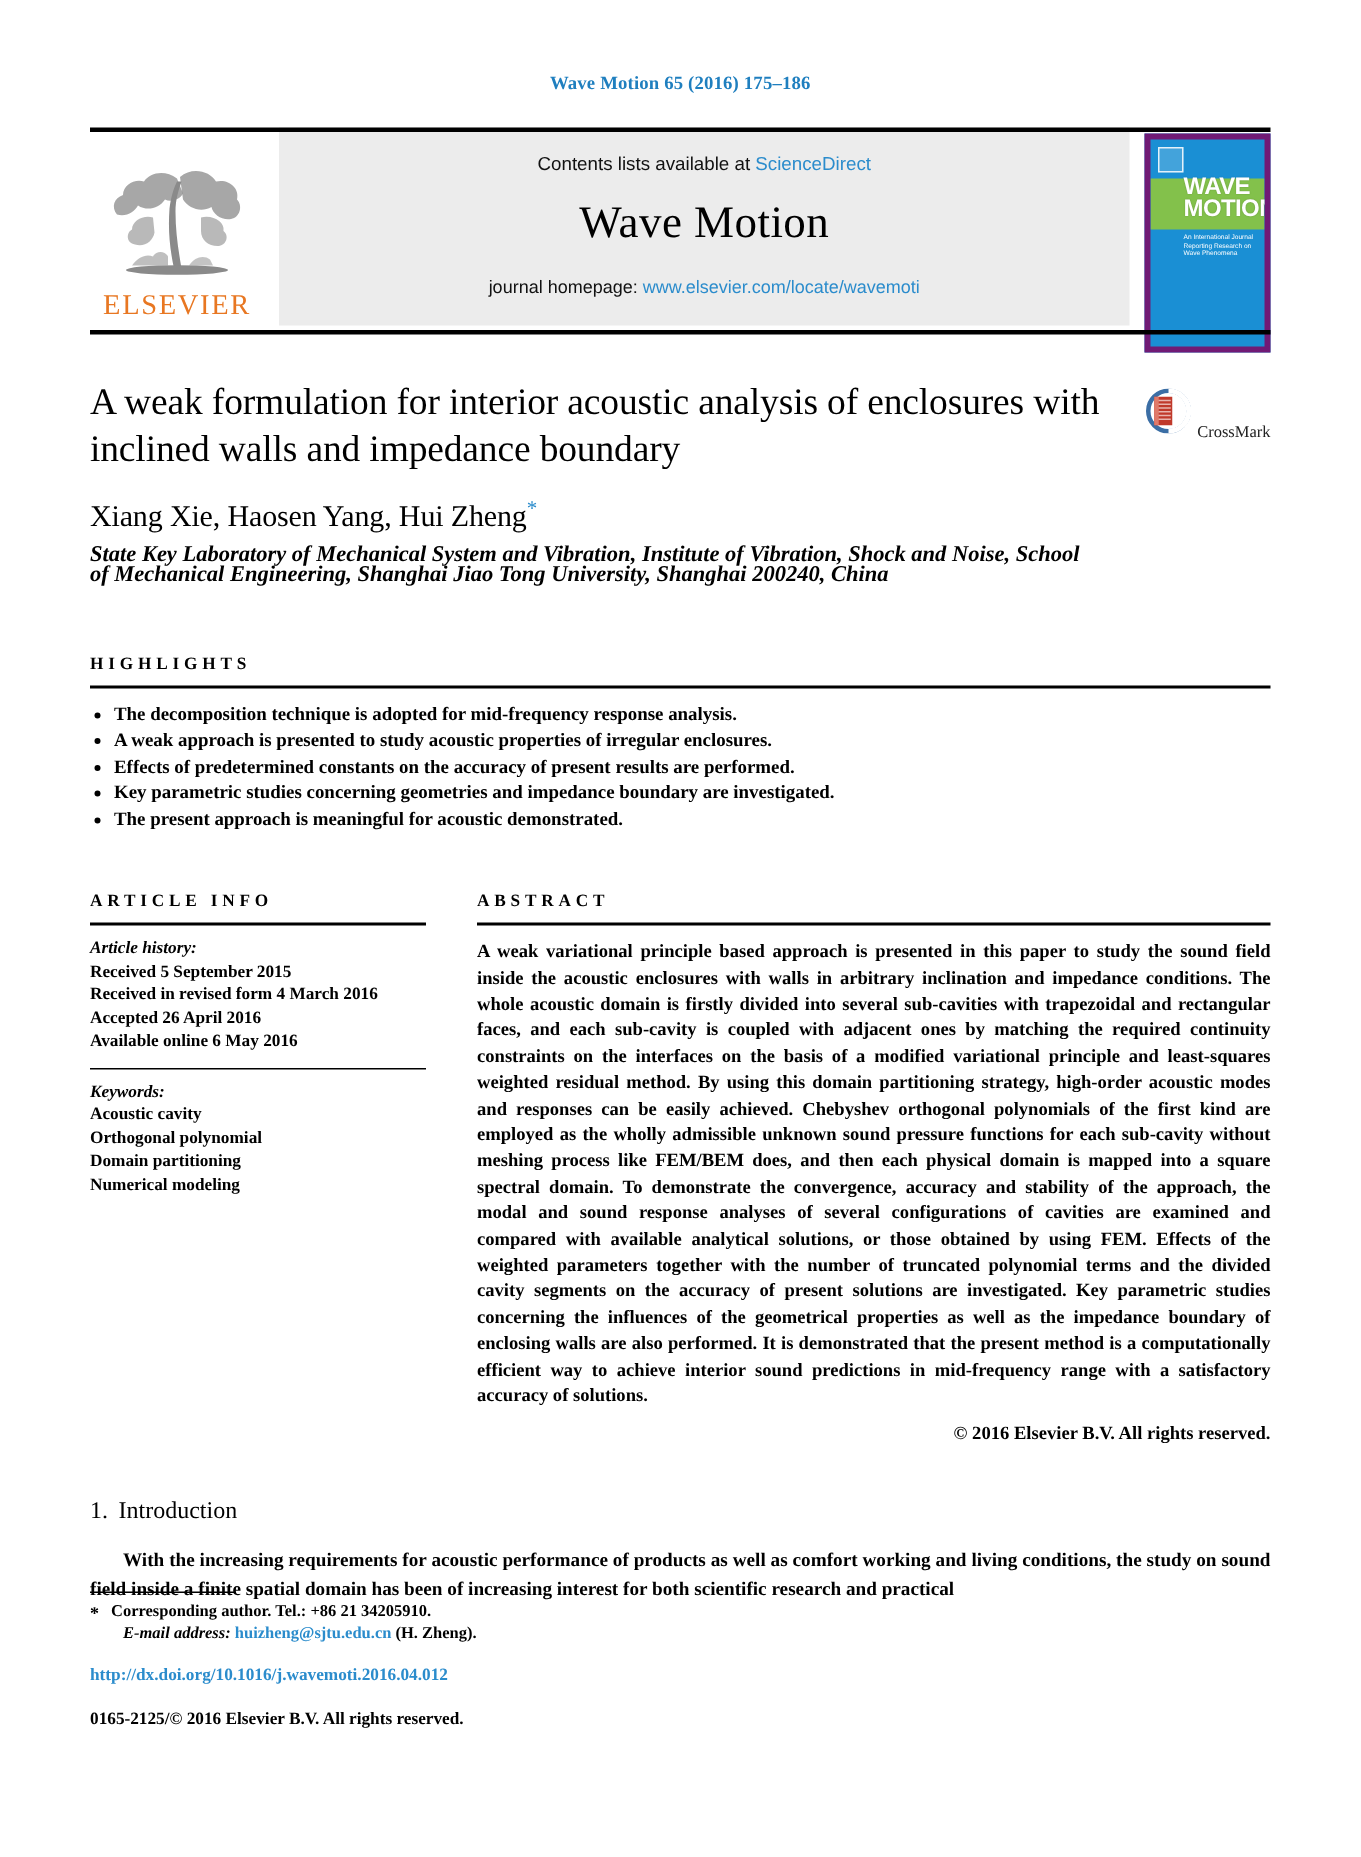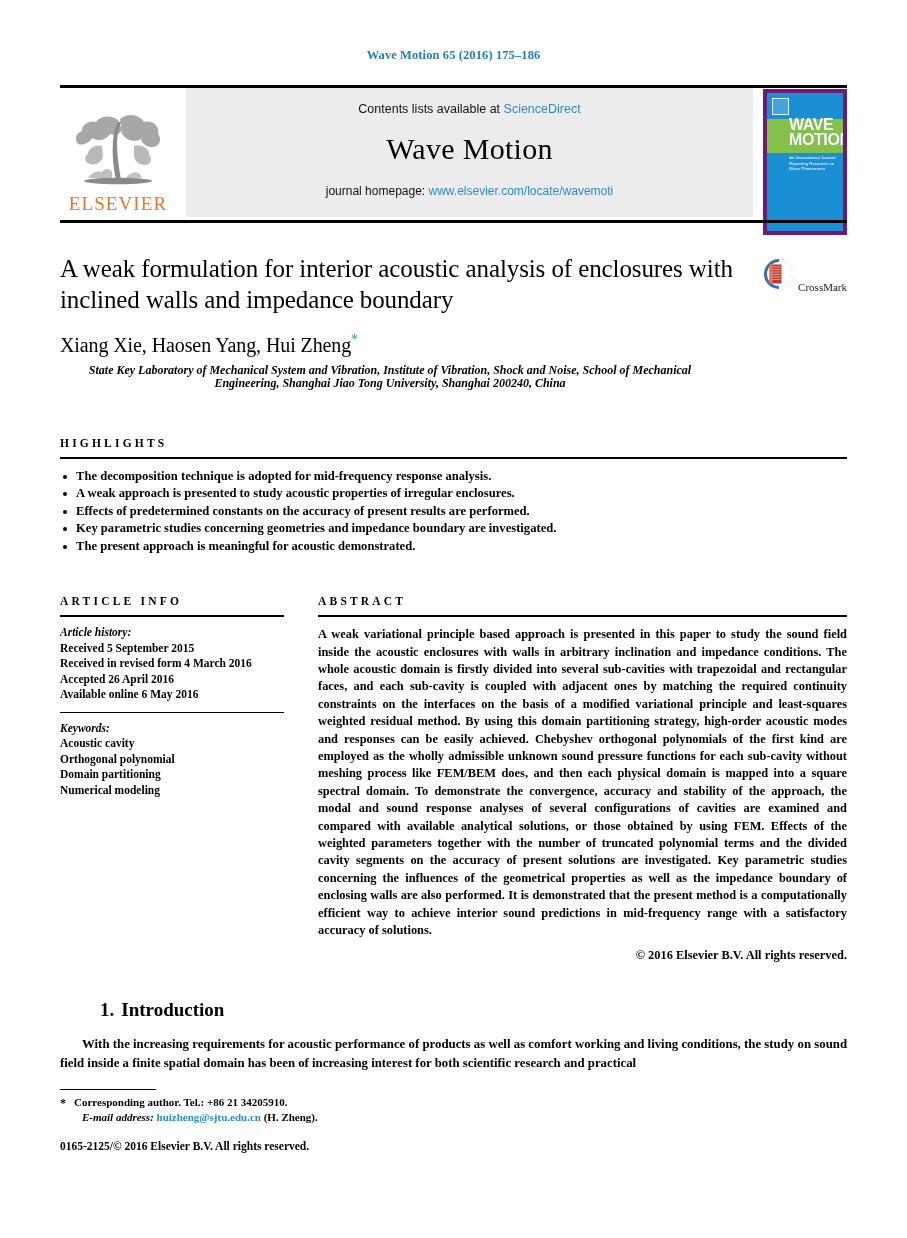--- a/index.html
+++ b/index.html
@@ -170,27 +170,26 @@
     font-size: 20px;
     margin-top: 17px;
     letter-spacing: -0.1px;
   }
   .authors .corr-mark {
     color: #2b8ccc;
     font-size: 14px;
     vertical-align: super;
   }
   .affiliation {
-    font-size: 12px;
+    font-size: 15px;
     font-style: italic;
     font-weight: bold;
     line-height: 13.5px;
     margin-top: 7px;
     max-width: 660px;
-    text-align: center;
   }
   .crossmark {
     position: absolute;
     right: 0;
     top: 6px;
     display: flex;
     align-items: flex-end;
     gap: 4px;
   }
   .crossmark-label {
@@ -277,24 +276,23 @@
     font-weight: bold;
     text-align: right;
     margin-top: 9px;
   }
 
   
   .intro {
     margin-top: 36px;
   }
   .intro-heading {
-    font-size: 19px;
-    font-weight: bold;
+    font-size: 16px;
+    font-weight: normal;
     margin-bottom: 14px;
-    margin-left: 40px;
   }
   .intro-heading .num { margin-right: 7px; }
   .intro-body {
     font-size: 12.8px;
     font-weight: bold;
     line-height: 19px;
     text-align: justify;
     text-indent: 22px;
   }
 
@@ -481,16 +479,17 @@
   <div class="footer">
     <div class="footer-rule"></div>
     <div class="footer-corr">
       <span class="star">*</span><span>Corresponding author. Tel.: +86 21 34205910.</span>
     </div>
     <div class="footer-email">
       <span>E-mail address:</span>
       <span class="addr">huizheng@sjtu.edu.cn</span>
       <span class="who">(H. Zheng).</span>
     </div>
+    <div class="doi">http://dx.doi.org/10.1016/j.wavemoti.2016.04.012</div>
     <div class="issn">0165-2125/© 2016 Elsevier B.V. All rights reserved.</div>
   </div>
 
 </div>
 
 </body></html>

